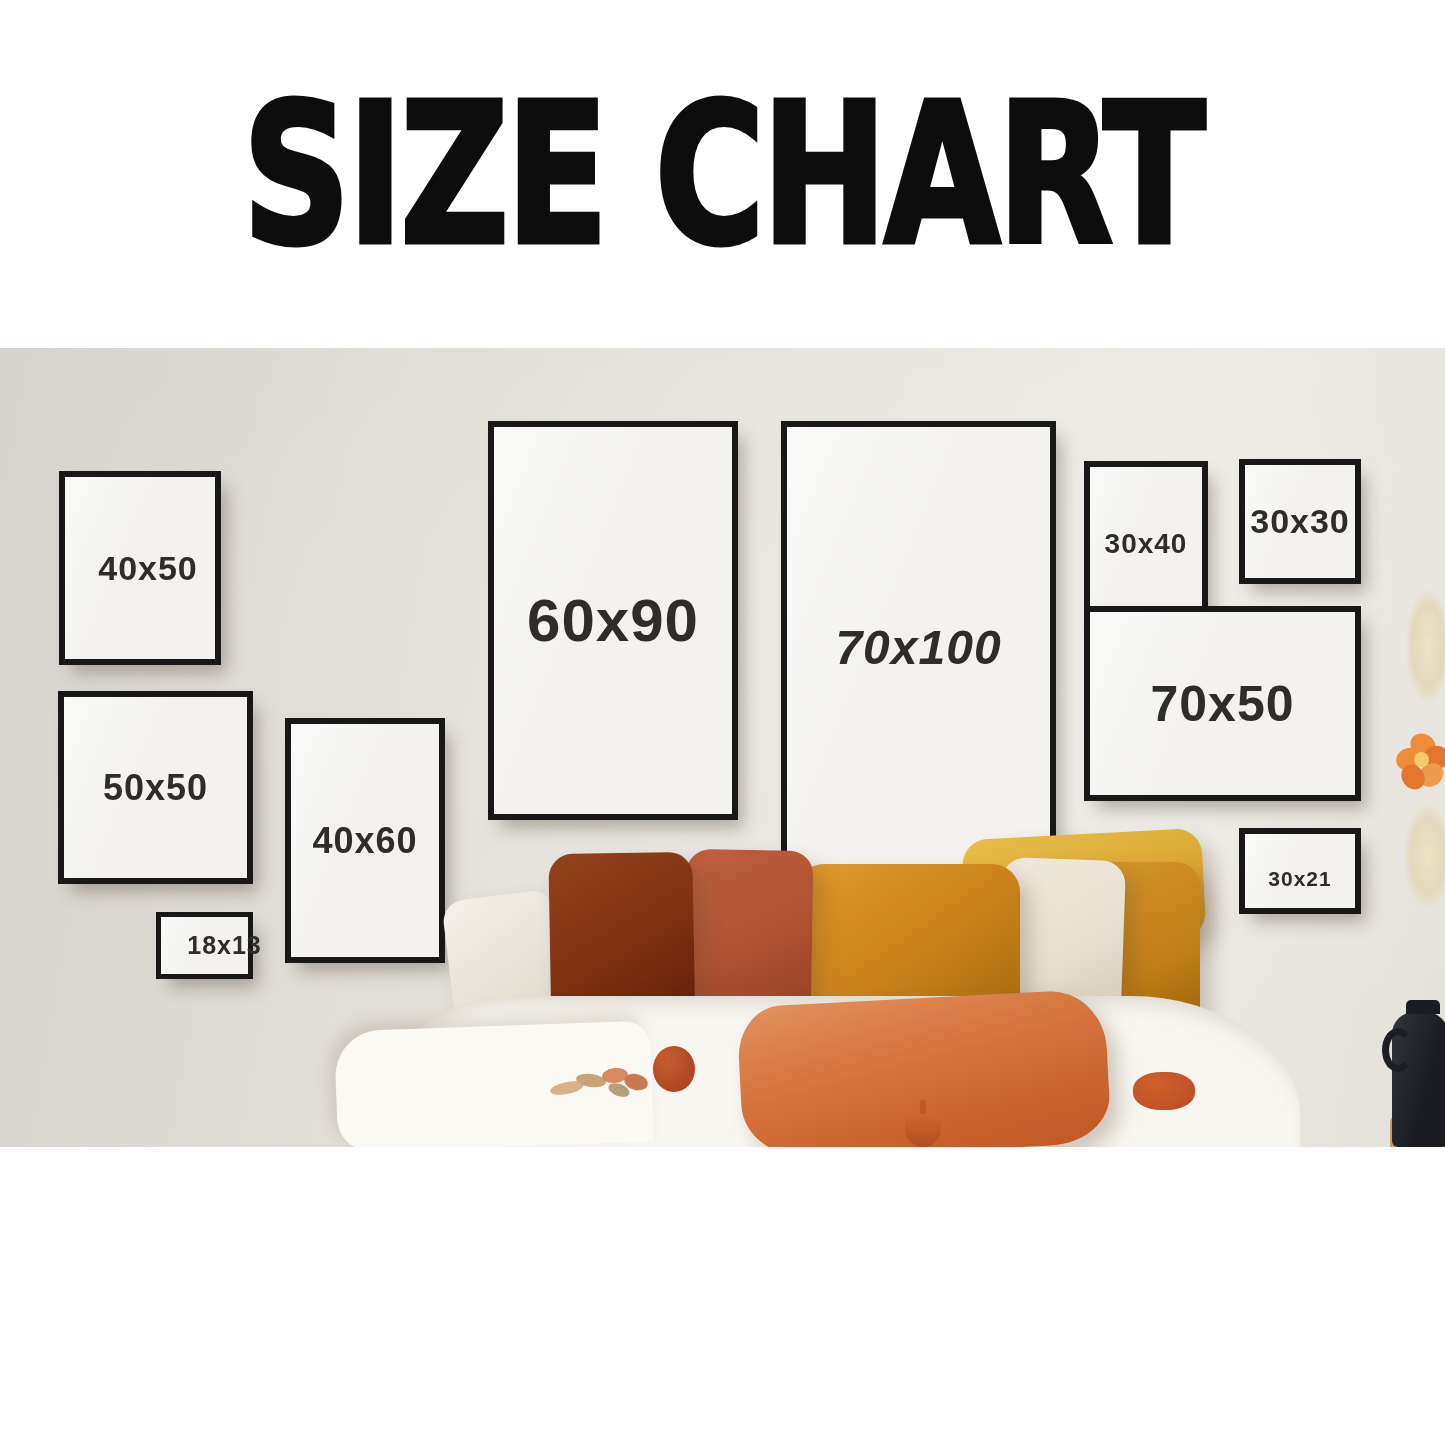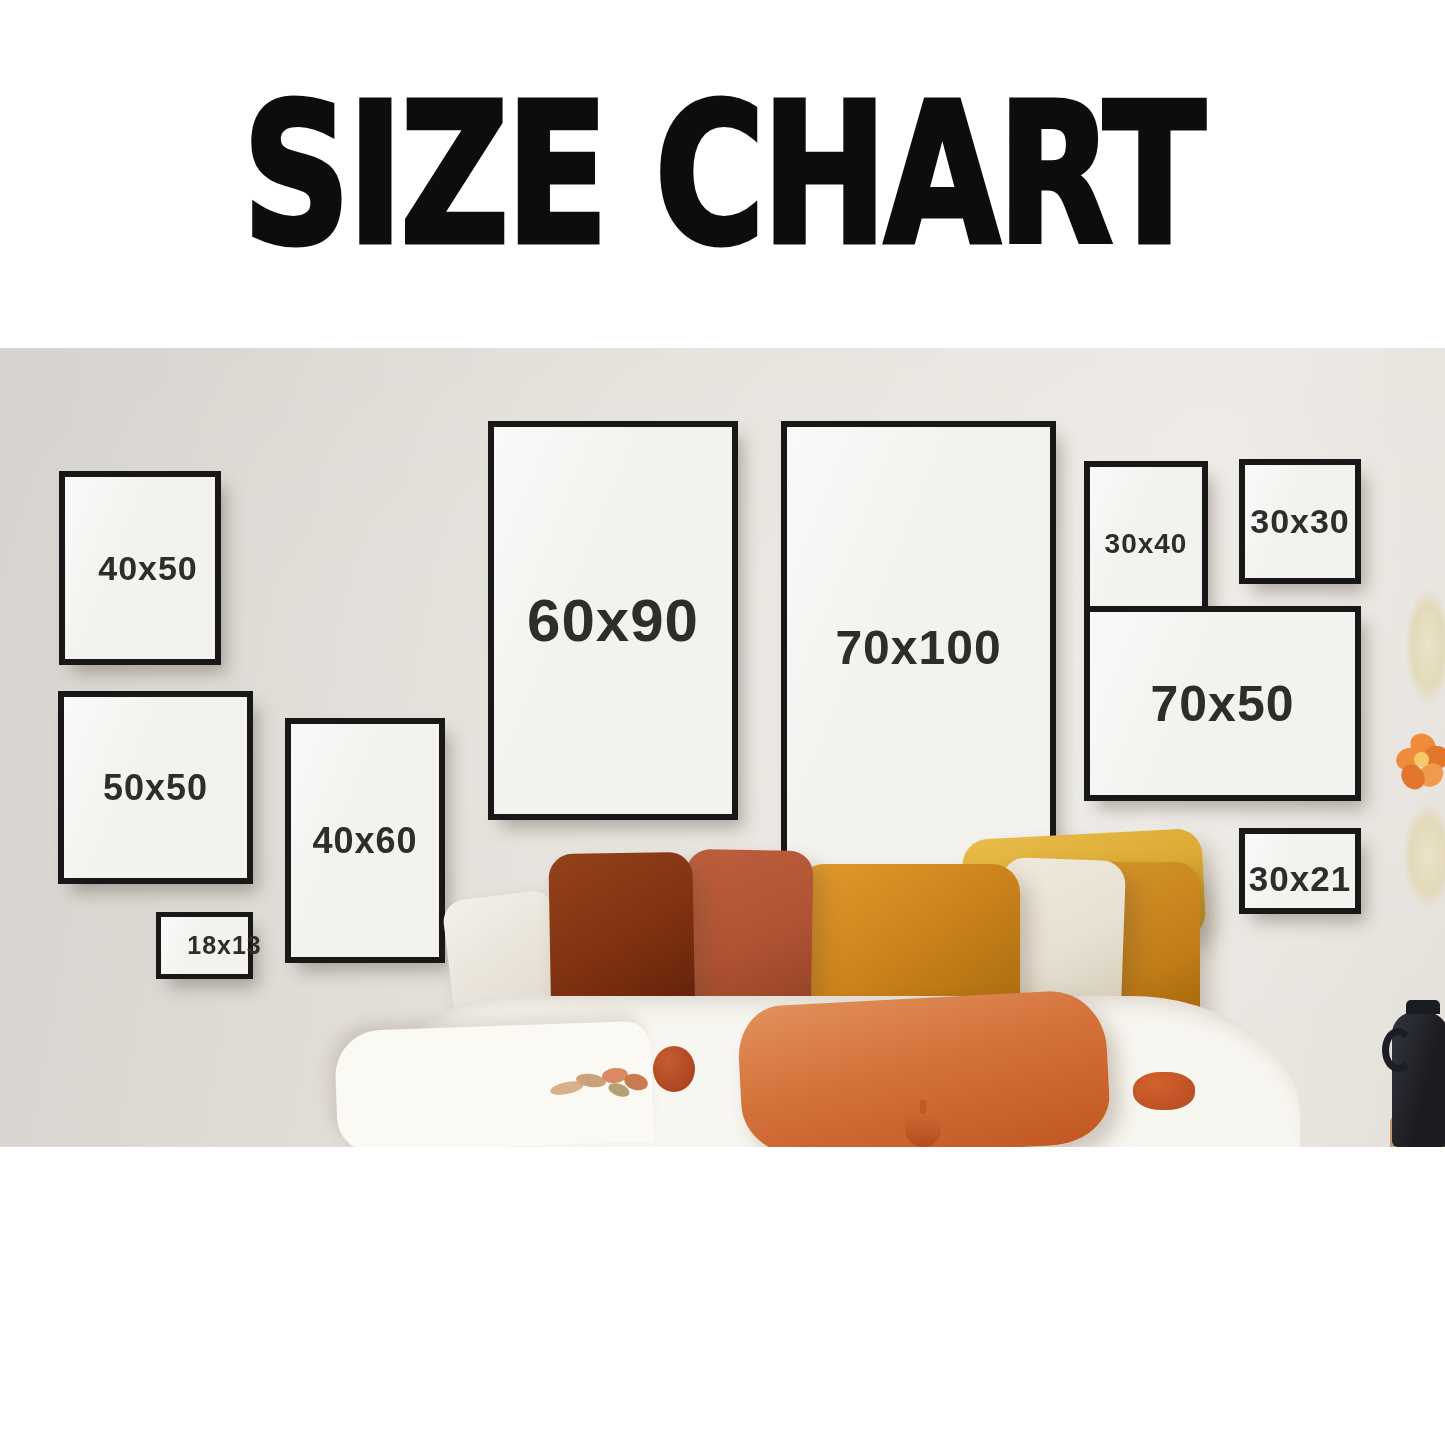--- a/index.html
+++ b/index.html
@@ -23,28 +23,28 @@
   
   .frame{position:absolute;box-sizing:border-box;border:6px solid var(--frame-border);background:var(--frame-face);
          box-shadow:9px 12px 16px -4px rgba(84,72,60,.38);display:flex;align-items:center;justify-content:center;}
   .frame::after{content:"";position:absolute;inset:0;
          background:linear-gradient(112deg,rgba(255,255,255,.6) 0%,rgba(255,255,255,0) 42%);}
   .frame-label{position:relative;z-index:1;color:var(--label-color);font-weight:bold;letter-spacing:1px;}
 
   .f1{left:59px;top:123px;width:162px;height:194px;padding-left:16px;}  .f1 .frame-label{font-size:34px;}
   .f2{left:263px;top:71px;width:186px;height:244px;}  .f2 .frame-label{font-size:36px;}
   .f3{left:488px;top:73px;width:250px;height:399px;}  .f3 .frame-label{font-size:60px;}
-  .f4{left:781px;top:73px;width:275px;height:452px;}  .f4 .frame-label{font-size:48px;}
+  .f4{left:781px;top:73px;width:275px;height:452px;}  .f4 .frame-label{font-size:48px;font-style:italic;}
   .f5{left:1084px;top:71px;width:124px;height:165px;margin-top:42px;} .f5 .frame-label{font-size:28px;}
   .f6{left:1239px;top:111px;width:122px;height:125px;}.f6 .frame-label{font-size:34px;}
   .f7{left:1084px;top:258px;width:277px;height:195px;text-align:center;}.f7 .frame-label{font-size:50px;}
   .f8{left:58px;top:343px;width:195px;height:193px;}  .f8 .frame-label{font-size:36px;}
   .f9{left:285px;top:342px;width:160px;height:245px;margin-top:28px;} .f9 .frame-label{font-size:36px;}
   .f10{left:156px;top:564px;width:97px;height:67px;border-width:5px;} .f10 .frame-label{font-size:25px;margin-left:40px;}
-  .f11{left:1239px;top:480px;width:122px;height:86px;}.f11 .frame-label{font-size:35px;margin-top:16px;}
+  .f11{left:1239px;top:480px;width:122px;height:86px;}.f11 .frame-label{font-size:21px;margin-top:16px;}
 
   
   .foliage{position:absolute;background:radial-gradient(closest-side,#ece3c9,#e3d9ba 70%,rgba(227,217,186,0));border-radius:50%;}
   .fol-top{left:1405px;top:240px;width:46px;height:116px;}
   .fol-bot{left:1403px;top:456px;width:50px;height:104px;}
   .flower{position:absolute;left:1394px;top:384px;width:56px;height:64px;}
   .petal{position:absolute;width:26px;height:22px;border-radius:50%;background:var(--flower-orange);}
   .p1{left:2px;top:16px;transform:rotate(-20deg);}  .p2{left:16px;top:2px;transform:rotate(30deg);}
   .p3{left:30px;top:14px;transform:rotate(15deg);background:#e2762c;}
   .p4{left:24px;top:32px;transform:rotate(-40deg);background:#f09a4e;}

